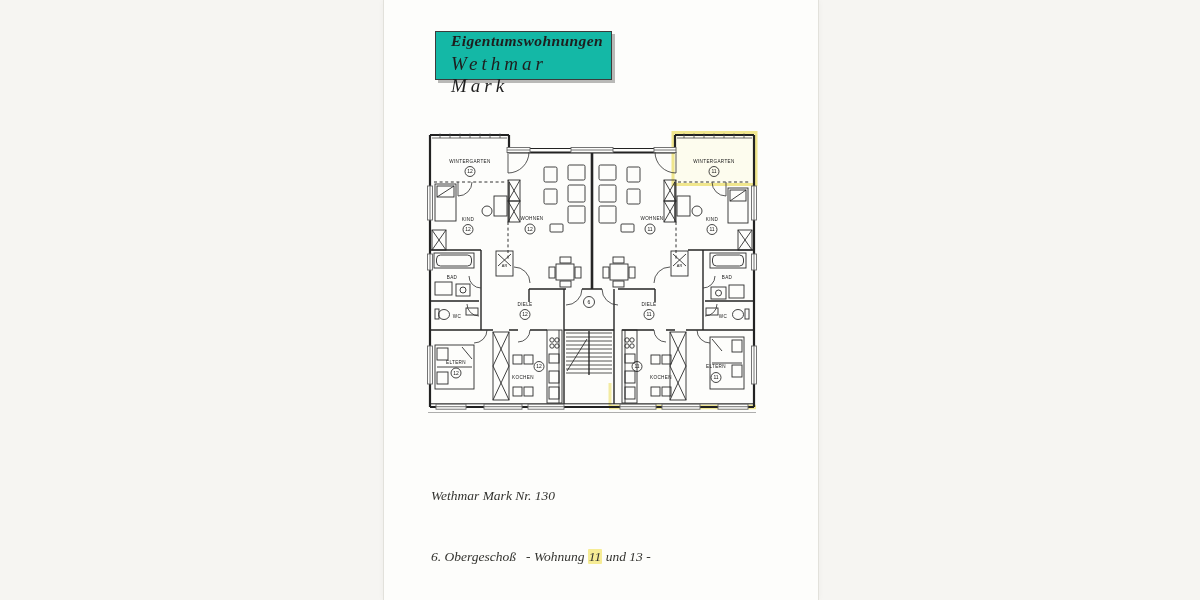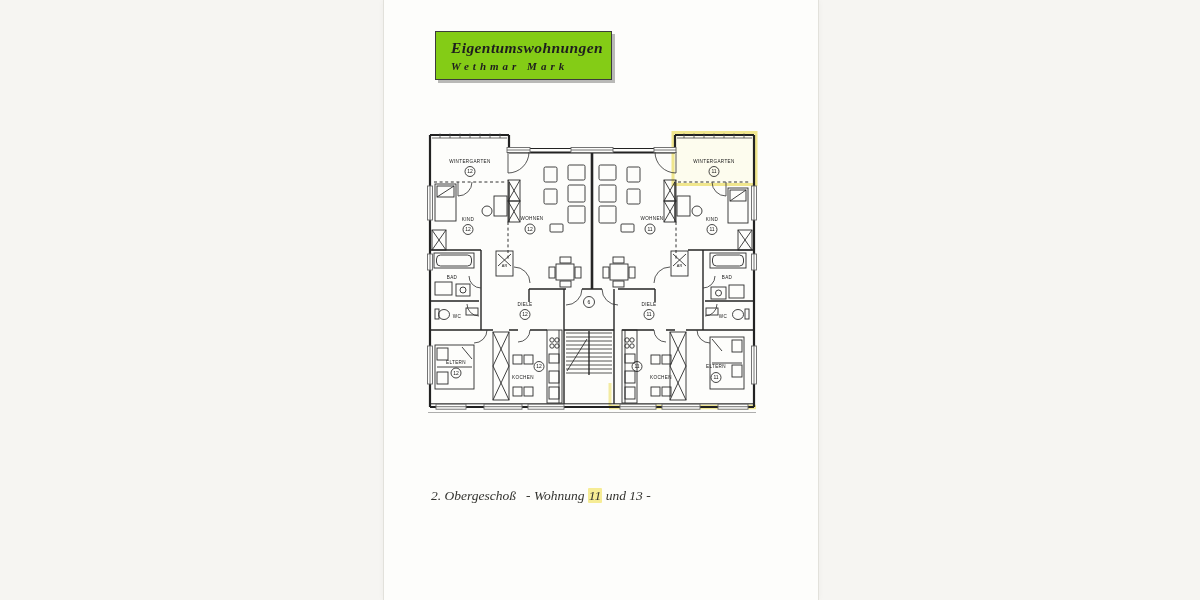--- a/index.html
+++ b/index.html
@@ -12,31 +12,31 @@
   .page{
     position:absolute;left:383px;top:0;width:434px;height:600px;
     background:#fdfdfb;
     border-left:1px solid #e2e1db;
     border-right:1px solid #e2e1db;
     box-shadow:0 0 6px rgba(0,0,0,0.04);
   }
   .title-box{
     position:absolute;left:51px;top:31px;width:177px;height:49px;
     border:1.4px solid #3c3c3c;
-    background:#84cc16;
+    background:#14b8a6;
     box-shadow:3px 3px 0 rgba(130,130,128,0.55);
-    display:flex;flex-direction:column;justify-content:center;
+    display:flex;flex-direction:column;justify-content:space-between;
     padding-left:15px;box-sizing:border-box;gap:3px;
   }
   .title-line1{
     font-style:italic;font-weight:bold;font-size:15.5px;color:#1e1e1e;
     letter-spacing:0.4px;
   }
   .title-line2{
-    font-style:italic;font-weight:bold;font-size:11px;color:#1e1e1e;
+    font-style:italic;font-weight:normal;font-size:19px;color:#1e1e1e;
     letter-spacing:4px;
   }
   .floorplan{
     position:absolute;left:42px;top:126px;width:332px;height:292px;
   }
   .caption{
     position:absolute;left:47px;top:456px;color:#33332f;
     font-style:italic;font-size:13.5px;white-space:pre;
   }
   .caption p{margin:0 0 13px 0;}
@@ -345,16 +345,17 @@
       <text class="ar-label" x="253.5" y="140.5">AR</text>
     </g>
 
     <g text-anchor="middle">
       <circle cx="163" cy="176" r="5.5" fill="none" stroke="#171717" stroke-width="0.8"></circle>
       <text class="num-label" x="163" y="178">6</text>
     </g>
   </svg>
 
   <div class="caption">
-    <p><span>2. Obergeschoß   - Wohnung </span><span class="hl">11</span><span> und 13 -</span></p>
+    <p>Wethmar Mark Nr. 130</p>
+    <p><span>6. Obergeschoß   - Wohnung </span><span class="hl">11</span><span> und 13 -</span></p>
   </div>
 
 </div>
 
 </body></html>

